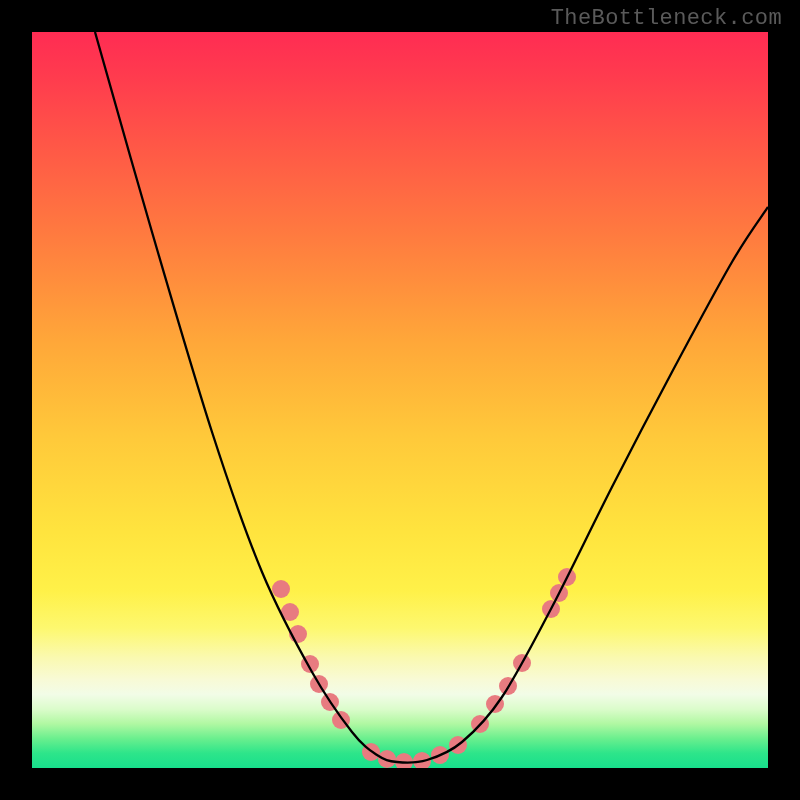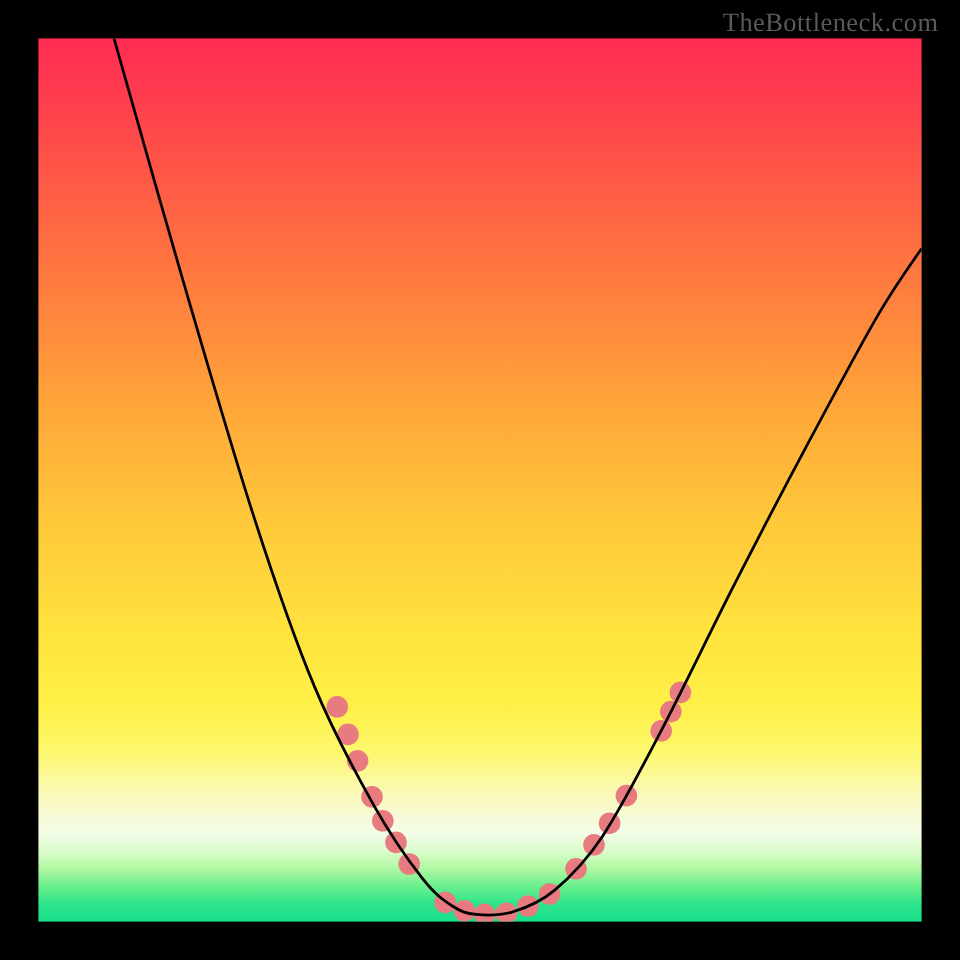--- a/index.html
+++ b/index.html
@@ -40,21 +40,21 @@
       #dbfccb 92%,
       #b0f8a2 94%,
       #6aef8e 96%,
       #2de58a 98%,
       #18df8c 100%);
   }
   .watermark {
     position: absolute;
     top: 6px;
     right: 18px;
-    font-family: Liberation Serif, serif;
+    font-family: Liberation Mono, monospace;
     font-size: 22px;
     color: #5a5a5a;
     letter-spacing: 0.4px;
     font-weight: 500;
   }
   svg.curve {
     position: absolute;
     left: 0;
     top: 0;
     width: 736px;

